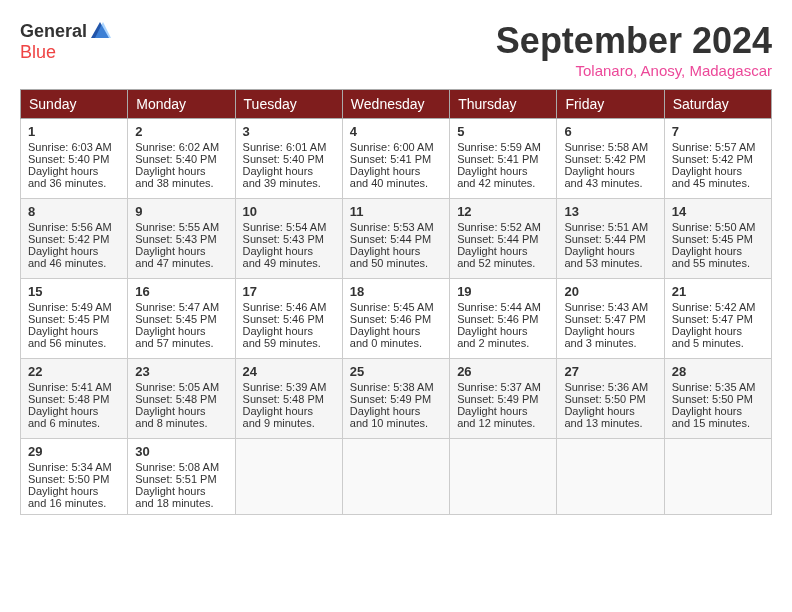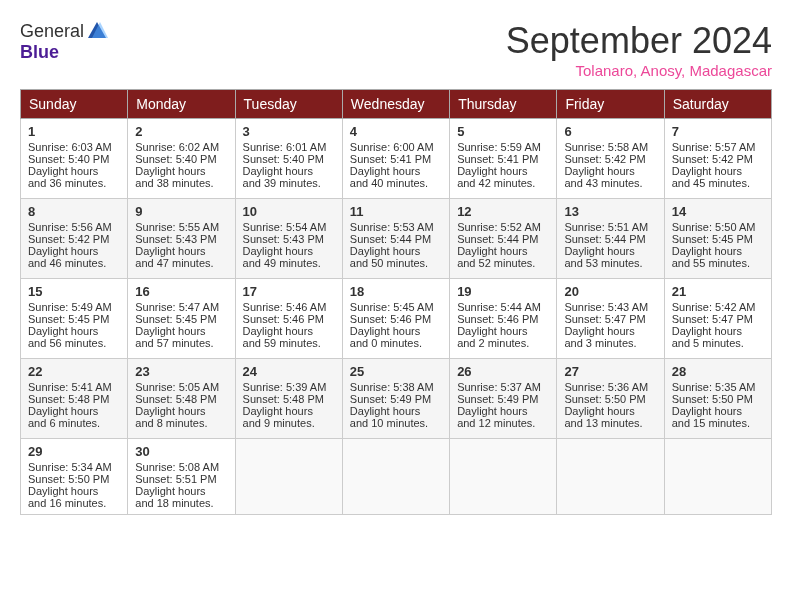--- a/index.html
+++ b/index.html
@@ -20,39 +20,39 @@
       display: flex;
       flex-direction: column;
       align-items: flex-start;
     }
     .logo-text {
       display: flex;
       align-items: center;
     }
     .logo-general {
       font-size: 18px;
-      font-weight: normal;
+      font-weight: bold;
       color: #333;
     }
     .logo-blue {
       font-size: 18px;
-      font-weight: bold;
-      color: #4c1d95;
+      font-weight: normal;
+      color: #ef4444;
     }
     .logo-icon {
       width: 22px;
       height: 22px;
       margin-left: 2px;
     }
     .title-section {
       text-align: right;
     }
     .month-title {
       font-size: 36px;
-      font-weight: normal;
+      font-weight: bold;
       color: #333;
     }
     .location {
       font-size: 15px;
       color: #ec4899;
     }
     .calendar {
       width: 100%;
       border-collapse: collapse;
     }

